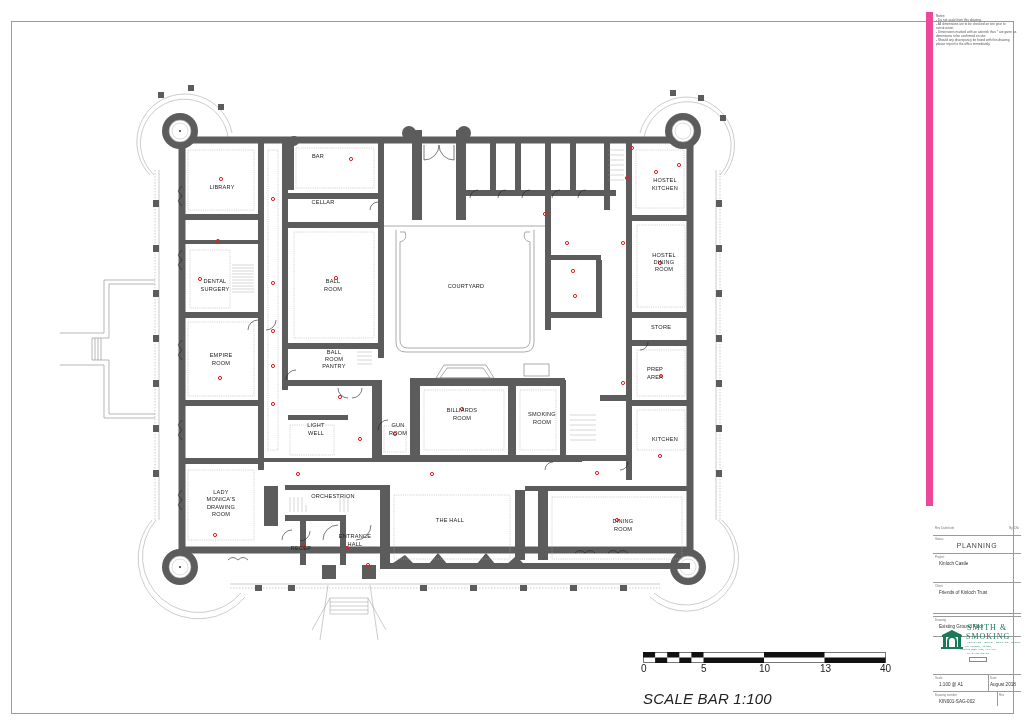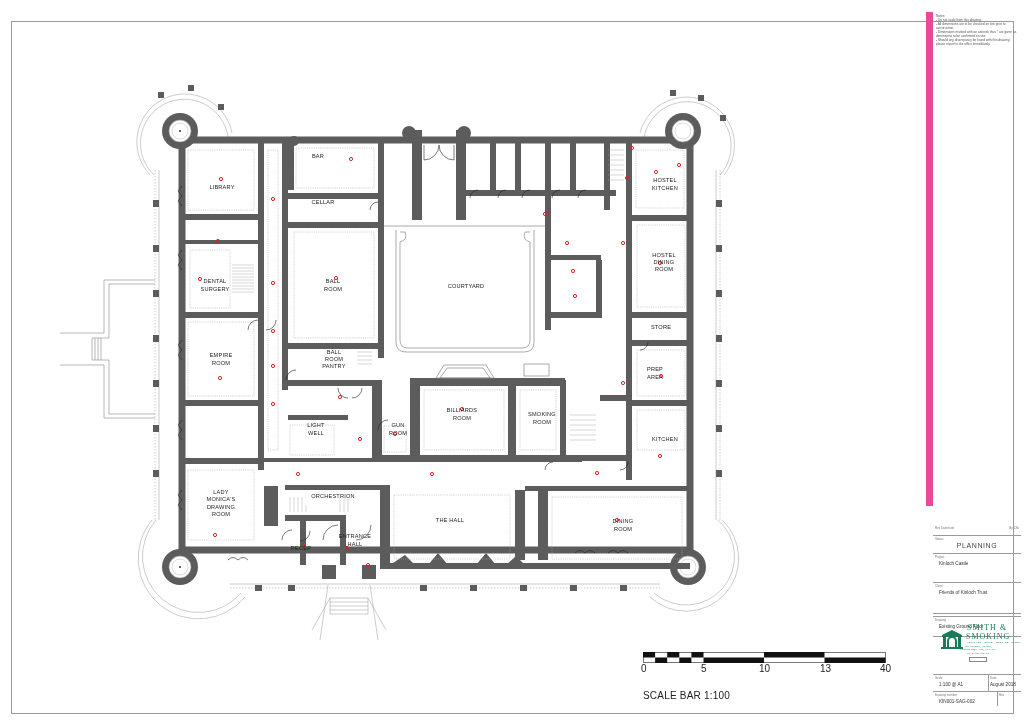--- a/index.html
+++ b/index.html
@@ -14,21 +14,21 @@
   .tb .val{font-size:4.6px;color:#333;margin:2px 0 0 6px;}
   .tb .big{font-size:7px;letter-spacing:.6px;text-align:center;margin-top:1px;color:#444;}
   .tb .rev{position:absolute;top:514px;left:2px;width:84px;font-size:3px;color:#777;display:flex;justify-content:space-between;}
   .logo{position:absolute;left:0;top:613px;width:88px;height:50px;}
   .logo .sg1{position:absolute;left:34px;top:8px;font-family:"Liberation Serif",serif;font-size:8px;color:#1b7a5a;letter-spacing:1px;}
   .logo .sg2{position:absolute;left:33px;top:17px;font-family:"Liberation Serif",serif;font-size:8px;color:#1b7a5a;letter-spacing:1px;}
   .logo .tag{position:absolute;left:34px;top:26px;font-size:2.4px;color:#1b7a5a;letter-spacing:.3px;}
   .logo .addr{position:absolute;left:8px;top:30px;width:74px;text-align:center;font-family:"Liberation Serif",serif;font-size:2.8px;line-height:3.4px;color:#1b7a5a;}
   .logo .acc{position:absolute;left:36px;top:42px;width:18px;height:5px;border:1px solid #888;box-sizing:border-box;}
   .scale-bar{position:absolute;left:643px;top:652px;}
-  .scale-txt{position:absolute;left:643px;top:690px;font-size:10px;color:#222;letter-spacing:.2px;}
+  .scale-txt{position:absolute;left:643px;top:690px;font-size:15px;color:#222;letter-spacing:.2px;font-style:italic;}
   .scale-num{position:absolute;top:663px;font-size:10px;color:#222;}
 </style>
 </head>
 <body>
 
 <div id="frame"></div>
 
 <svg id="plan" width="1024" height="723" viewBox="0 0 1024 723">
   <defs>
     <pattern id="dots" width="3" height="3" patternUnits="userSpaceOnUse">

